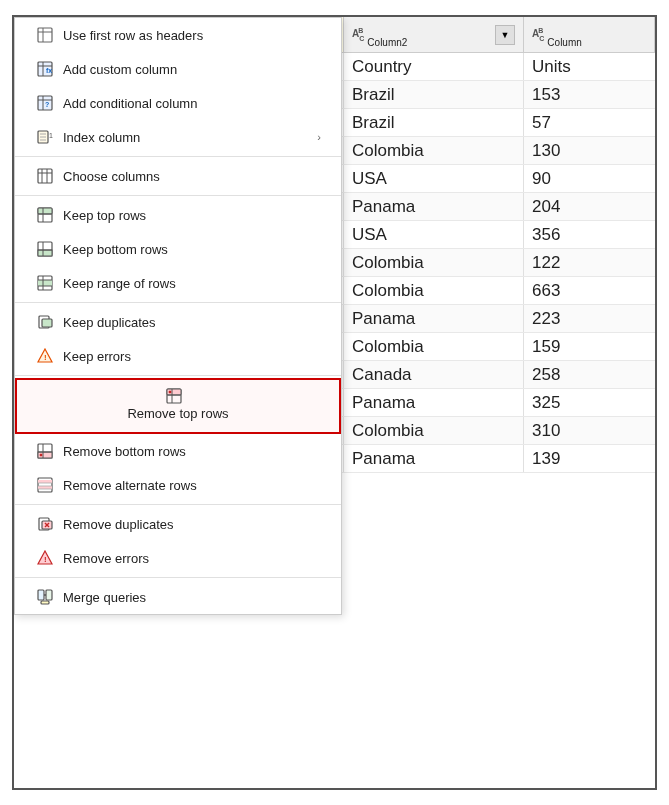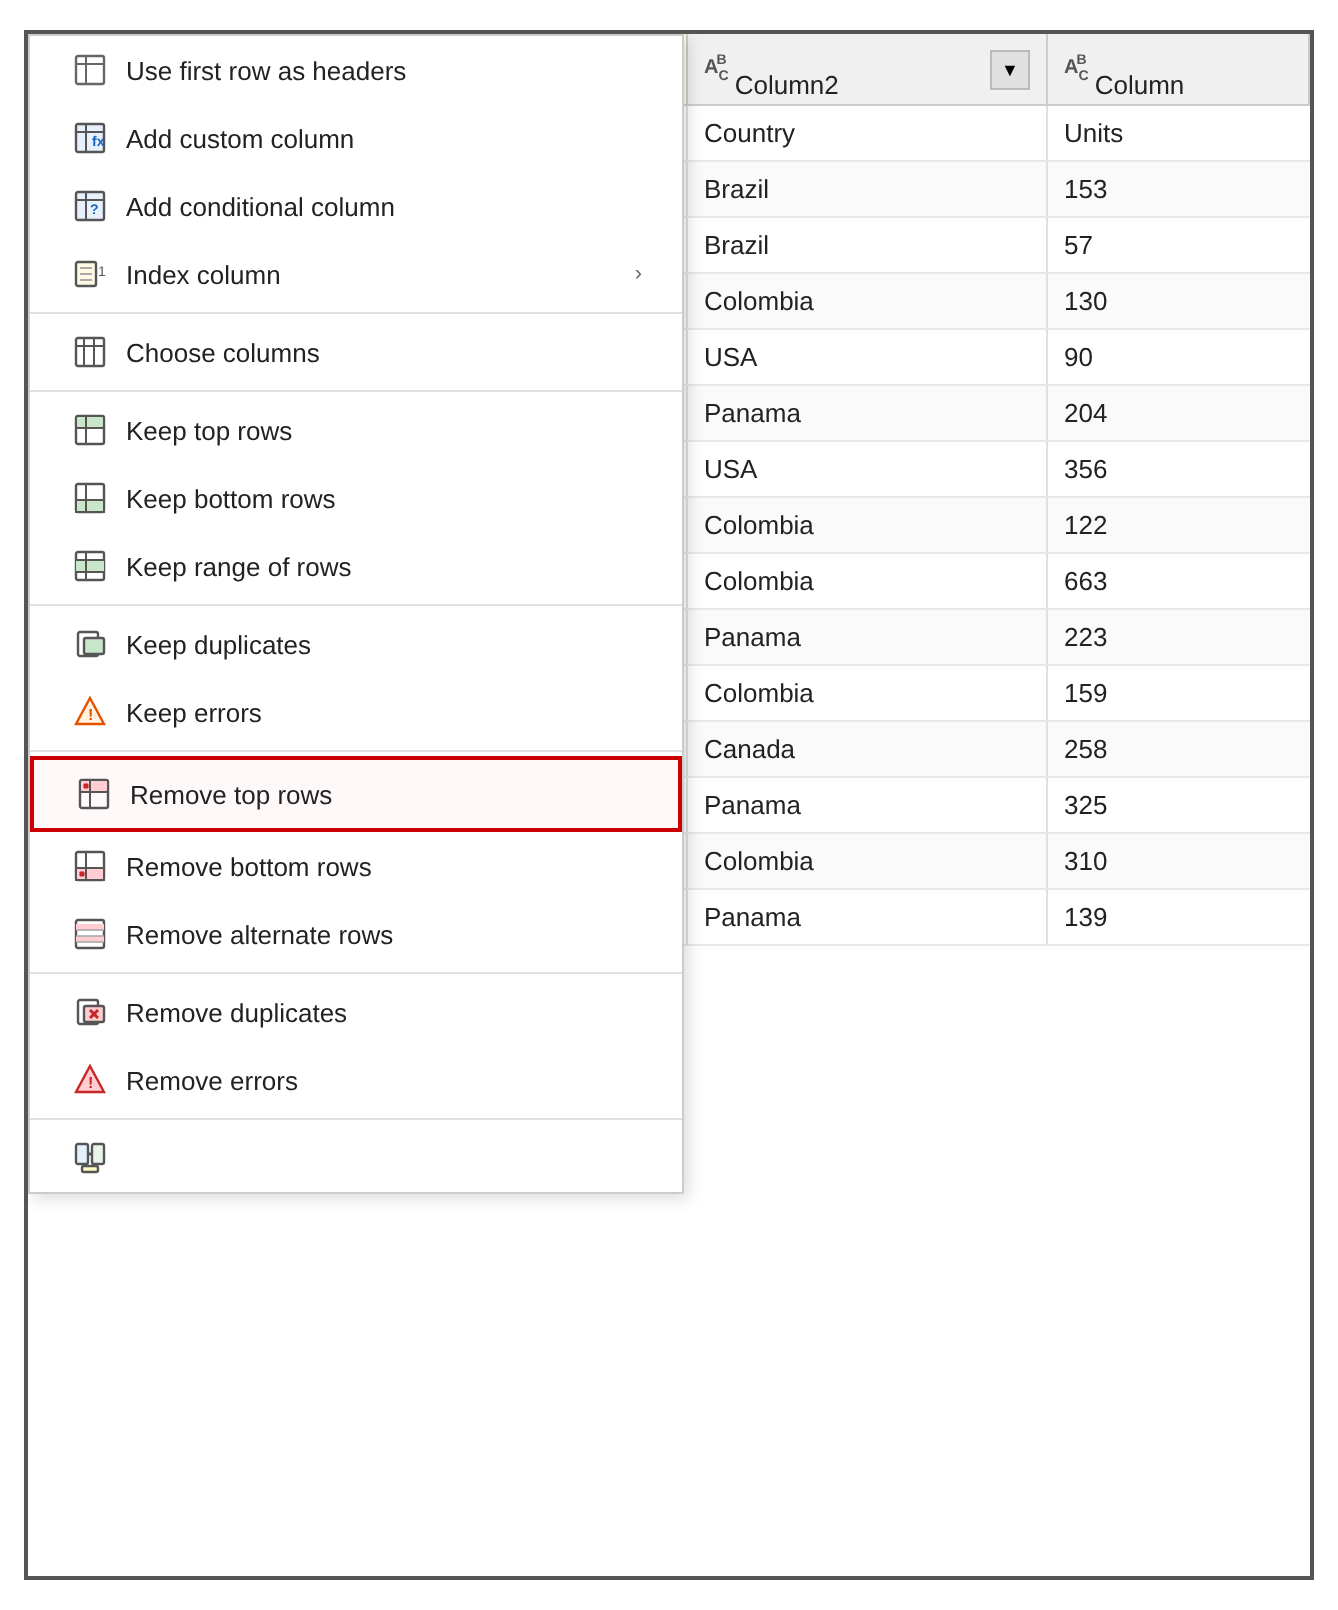--- a/index.html
+++ b/index.html
@@ -60,21 +60,21 @@
     .col-header.col3 {
       flex: 1;
     }
     .col-icon {
       margin-right: 4px;
       font-size: 11px;
       color: #555;
     }
     .col-name {
       flex: 1;
-      font-size: 13px;
+      font-size: 10px;
       color: #222;
       margin-top: 16px;
     }
     .col-dropdown {
       width: 20px;
       height: 20px;
       background: #e0e0e0;
       border: 1px solid #bbb;
       display: flex;
       align-items: center;
@@ -92,21 +92,21 @@
       height: 28px;
       border-bottom: 1px solid #e8e8e8;
     }
     .table-row:nth-child(even) {
       background: #fafafa;
     }
     .table-cell {
       padding: 0 8px;
       display: flex;
       align-items: center;
-      font-size: 13px;
+      font-size: 17px;
       color: #222;
     }
     .table-cell.cell1 {
       width: 330px;
       border-right: 1px solid #e0e0e0;
     }
     .table-cell.cell2 {
       width: 180px;
       border-right: 1px solid #e0e0e0;
     }
@@ -131,21 +131,22 @@
       padding: 6px 20px;
       cursor: pointer;
       color: #222;
       font-size: 13px;
       white-space: nowrap;
       height: 34px;
     }
     .menu-item.highlighted {
       background: #fff8f8;
       border: 2px solid #cc0000;
-      height: 38px;
+      height: 56px;
+      flex-direction: column;
     }
     .menu-item.highlighted .menu-label {
       font-weight: 400;
     }
     .menu-separator {
       height: 1px;
       background: #e0e0e0;
       margin: 2px 0;
     }
     .menu-icon {
@@ -461,15 +462,16 @@
       <div class="menu-separator"></div>
       <div class="menu-item">
         <div class="menu-icon">
           <svg viewBox="0 0 16 16" fill="none" xmlns="http://www.w3.org/2000/svg">
       <rect x="1" y="1" width="6" height="10" rx="1" stroke="#555" stroke-width="1.2" fill="#e3f2fd"></rect>
       <rect x="9" y="1" width="6" height="10" rx="1" stroke="#555" stroke-width="1.2" fill="#e8f5e9"></rect>
       <path d="M7 6 L9 6" stroke="#555" stroke-width="1.5"></path>
       <rect x="4" y="12" width="8" height="3" rx="1" stroke="#555" stroke-width="1.2" fill="#fff9c4"></rect>
     </svg>
         </div>
+        <span class="menu-label">Merge queries</span>
       </div>
     </div>
 </div>
 
 </body></html>

